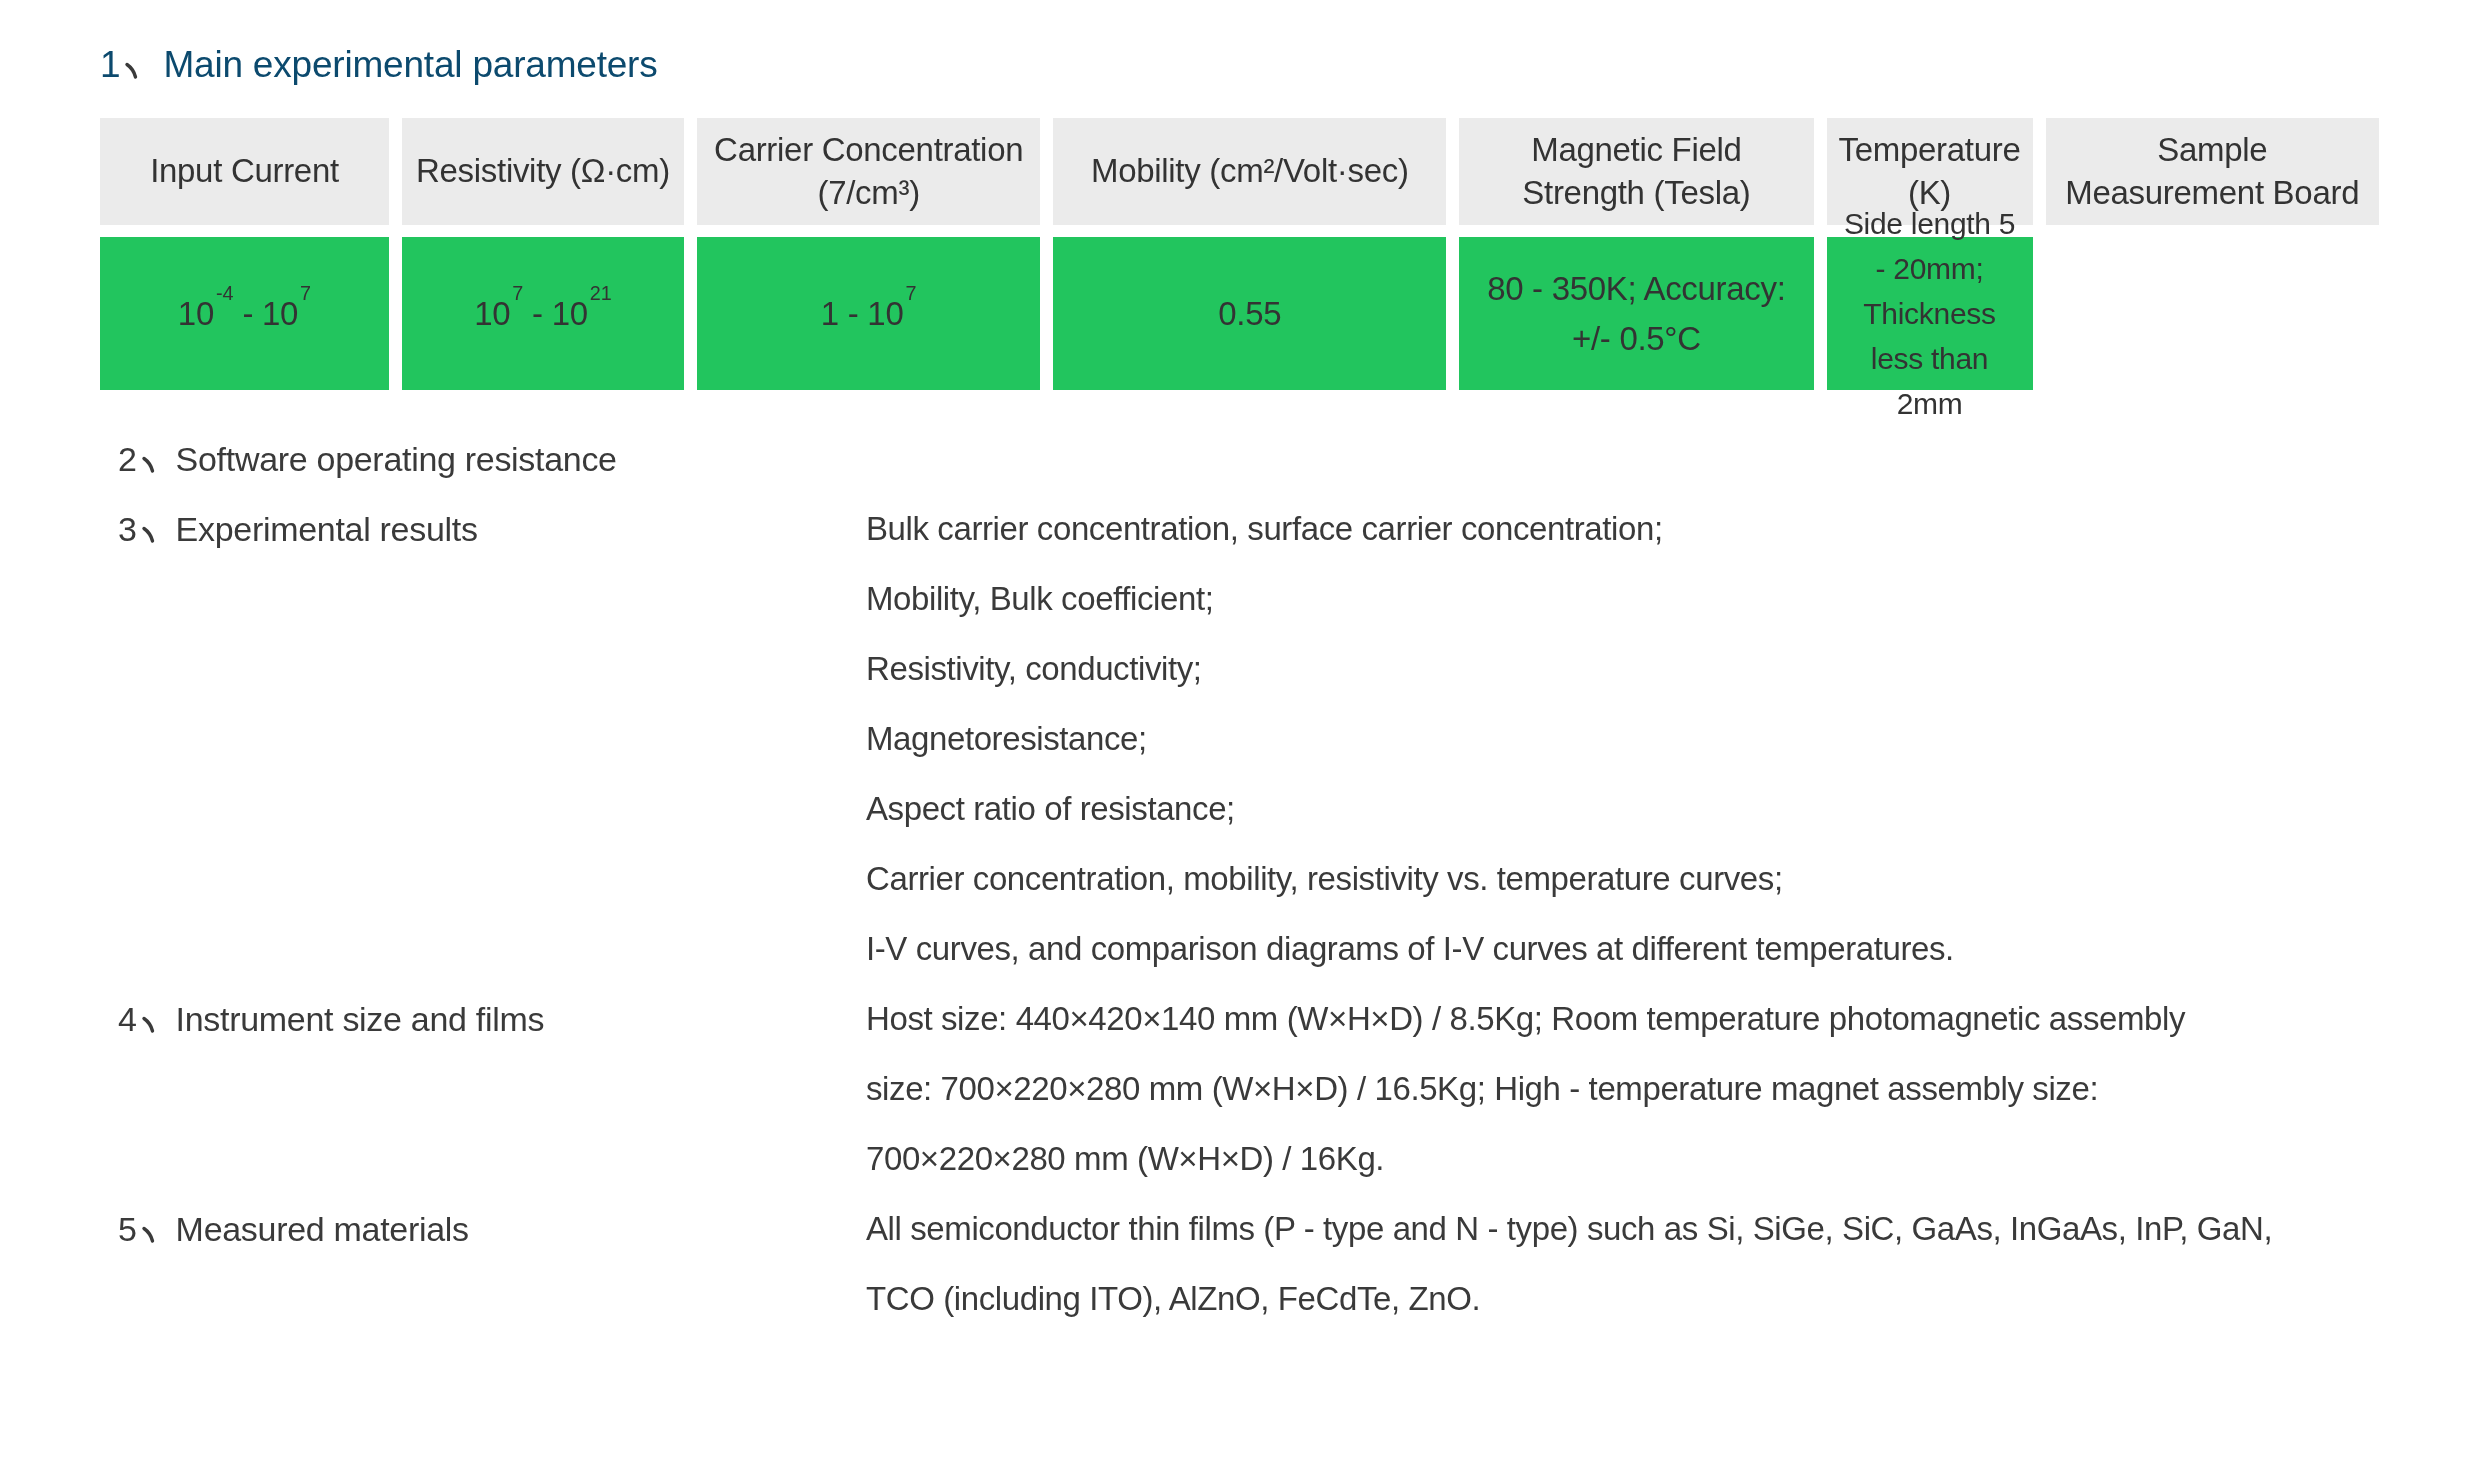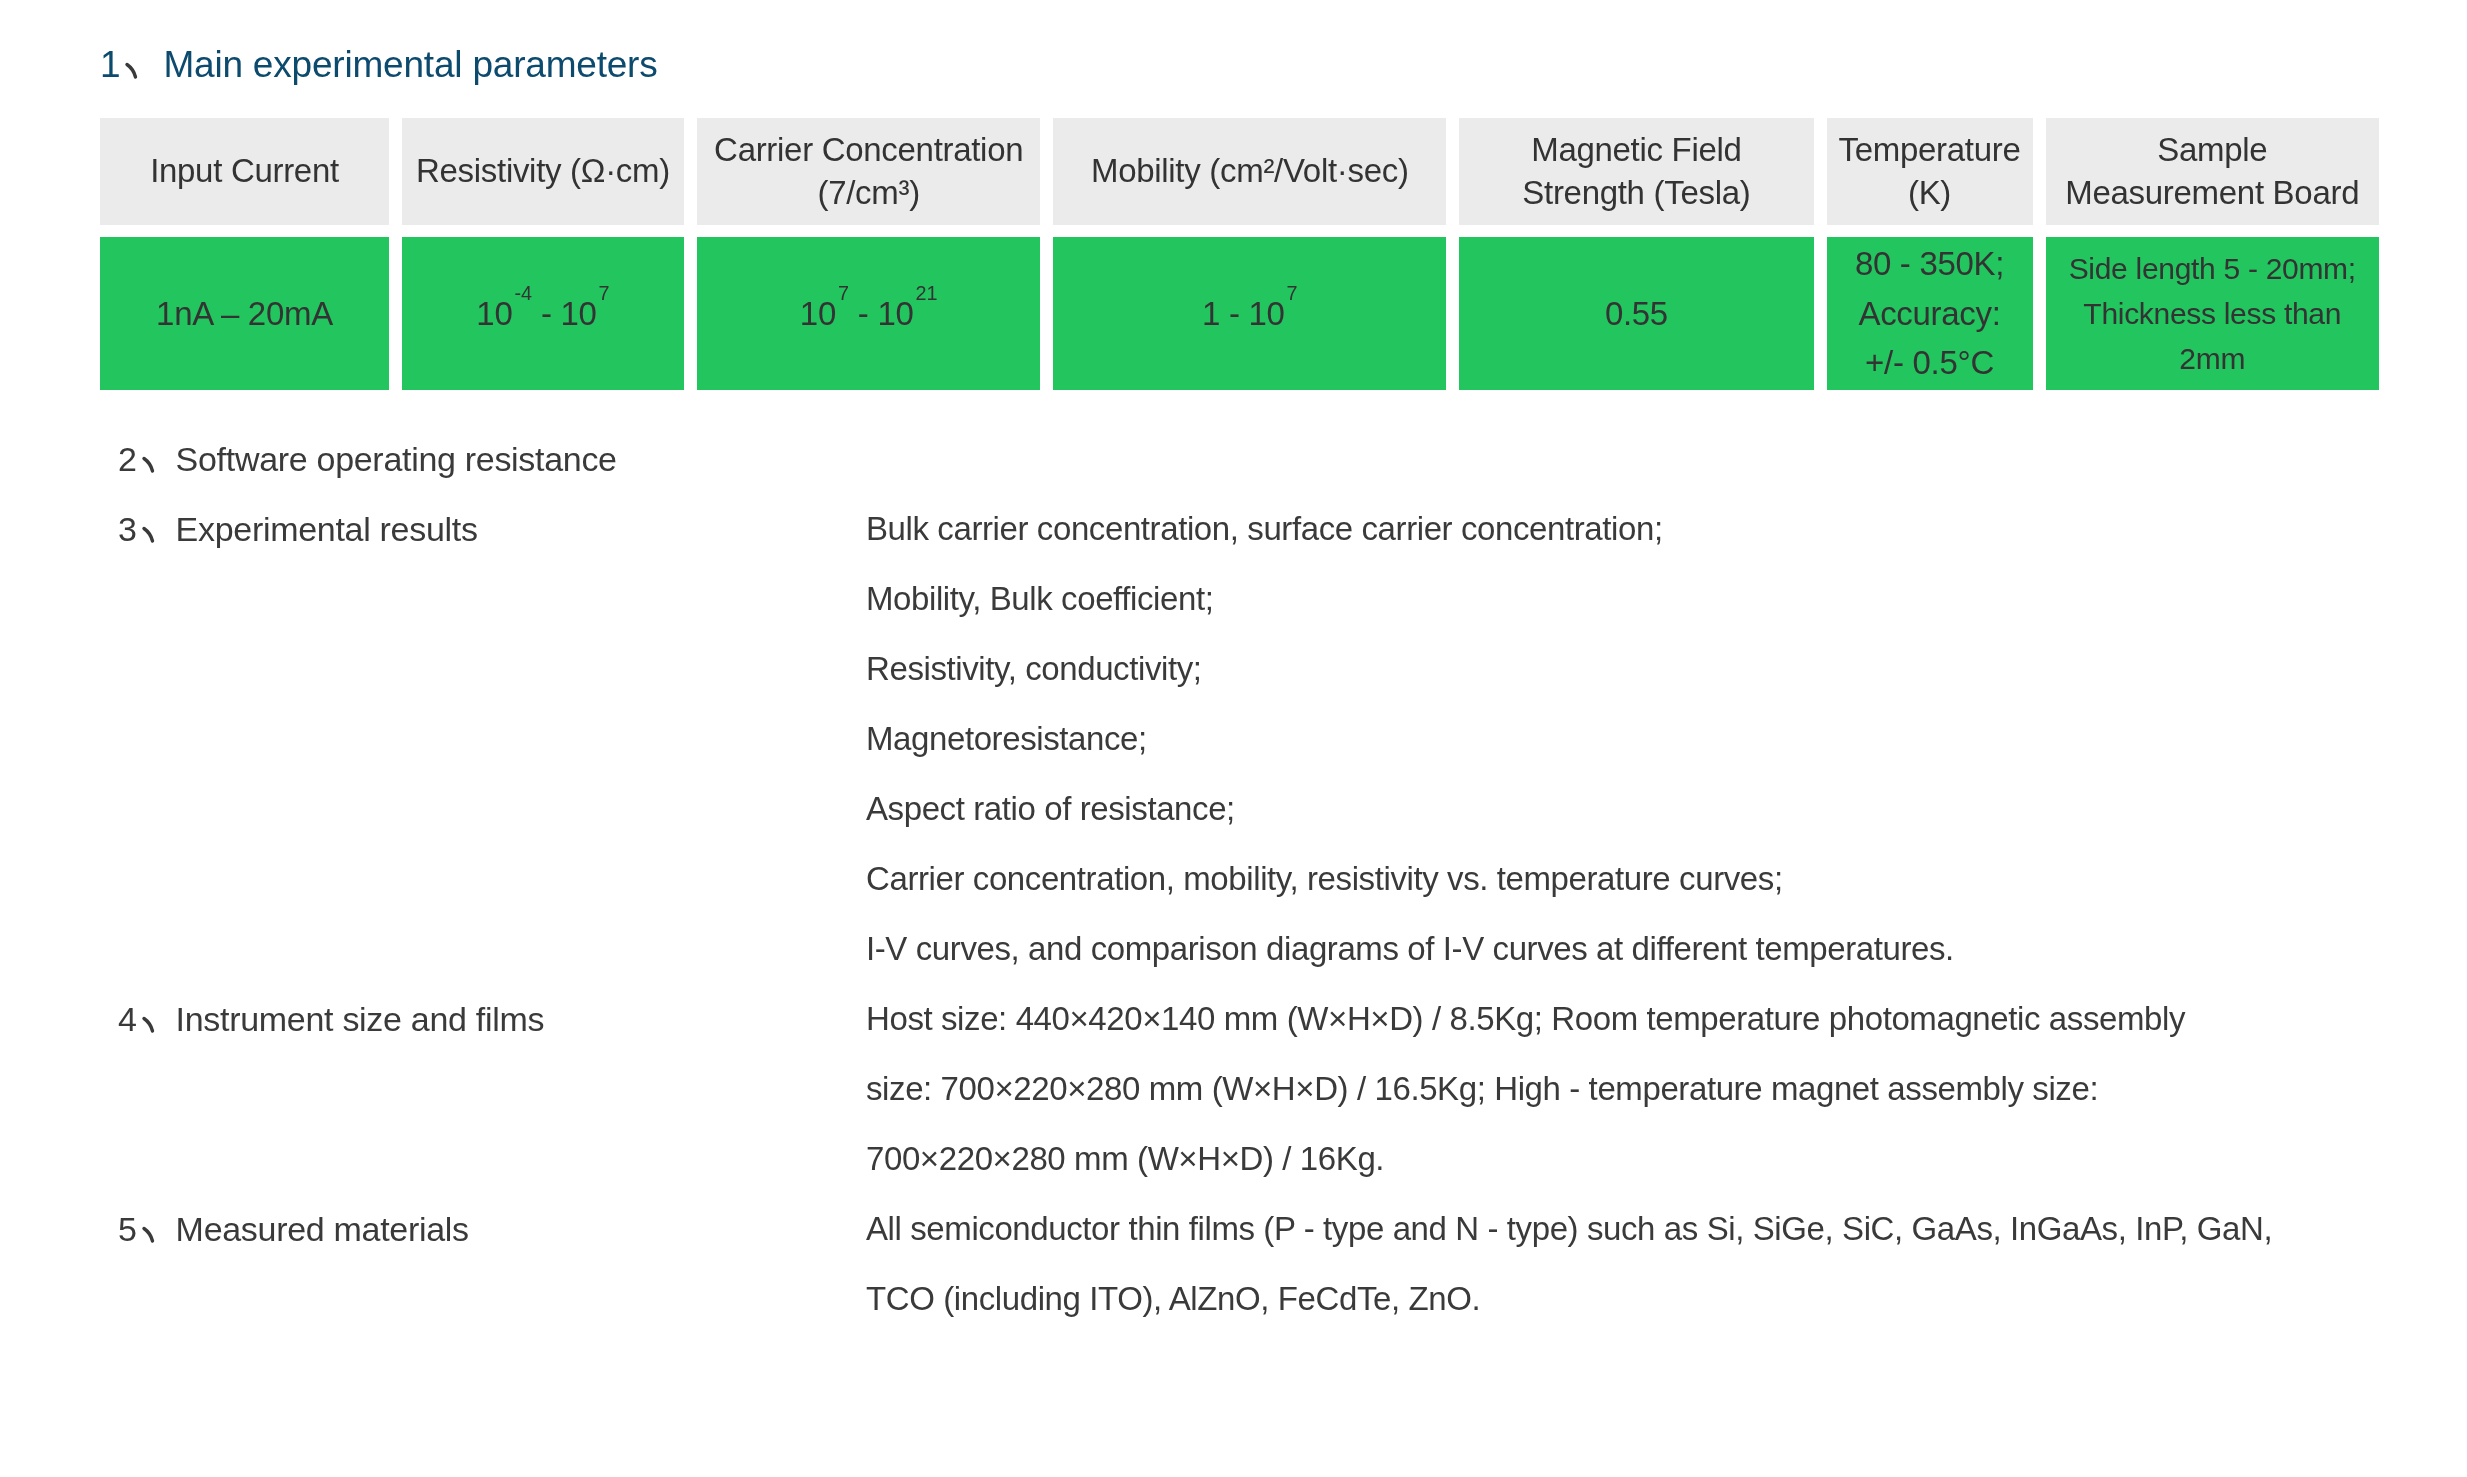--- a/index.html
+++ b/index.html
@@ -67,21 +67,20 @@
 
   <div class="spec-table">
     <div class="hcell">Input Current</div>
     <div class="hcell">Resistivity (Ω·cm)</div>
     <div class="hcell">Carrier Concentration (7/cm³)</div>
     <div class="hcell">Mobility (cm²/Volt·sec)</div>
     <div class="hcell">Magnetic Field Strength (Tesla)</div>
     <div class="hcell">Temperature (K)</div>
     <div class="hcell">Sample Measurement Board</div>
 
-    <div class="dcell">1nA – 20mA</div>
 
     <div class="dcell">
         <span><span>10</span><sup class="exp">-4</sup><span class="sep"> - </span><span>10</span><sup class="exp">7</sup></span>
       </div>
 
     <div class="dcell">
         <span><span>10</span><sup class="exp">7</sup><span class="sep"> - </span><span>10</span><sup class="exp">21</sup></span>
       </div>
 
     <div class="dcell">

